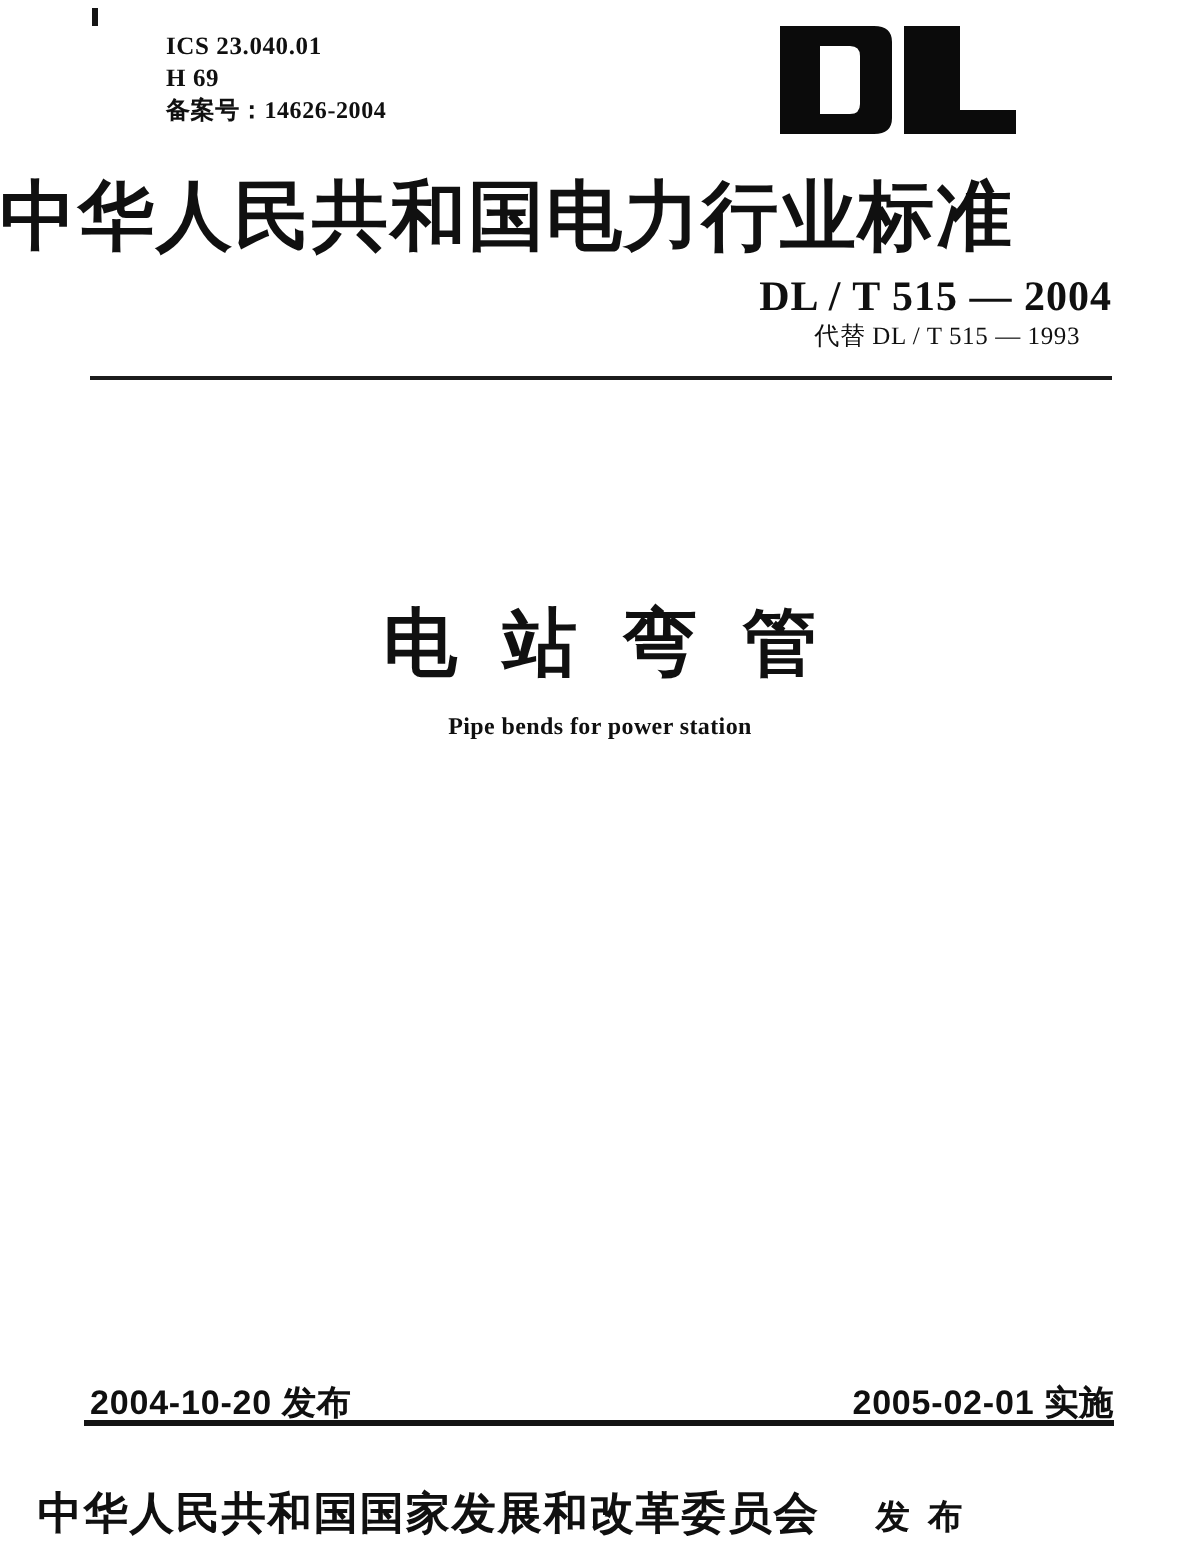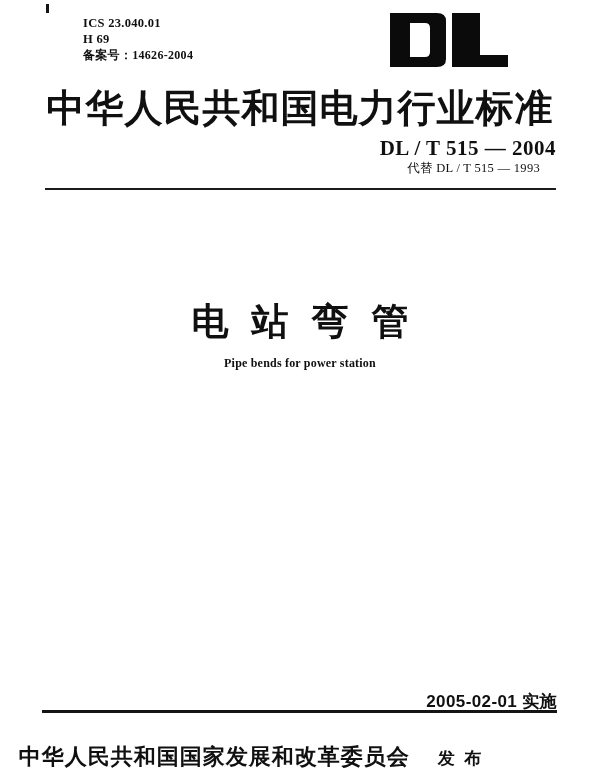--- a/index.html
+++ b/index.html
@@ -49,21 +49,21 @@
     top: 13px;
     width: 118px;
     height: 54px;
   }
   
   .category-title {
     position: absolute;
     left: 0;
     top: 83px;
     width: 600px;
-    text-align: center;
+    text-align: left;
     font-size: 38px;
     font-weight: 900;
     letter-spacing: 1px;
     white-space: nowrap;
   }
   
   .standard-number {
     position: absolute;
     right: 44px;
     top: 136px;
@@ -178,20 +178,23 @@
   <div class="category-title">中华人民共和国电力行业标准</div>
 
   <div class="standard-number">DL / T 515 — 2004</div>
   <div class="replaces-note">代替 DL / T 515 — 1993</div>
 
   <div class="header-rule"></div>
 
   <div class="title-cn">电站弯管</div>
   <div class="title-en">Pipe bends for power station</div>
 
+  <div class="date-line issue">
+    <span>2004-10-20</span><span class="cjk">发布</span>
+  </div>
   <div class="date-line implement">
     <span>2005-02-01</span><span class="cjk">实施</span>
   </div>
 
   <div class="footer-rule"></div>
 
   <div class="publisher-line">
     <span class="publisher-name">中华人民共和国国家发展和改革委员会</span><span class="publish-label">发布</span>
   </div>
 

